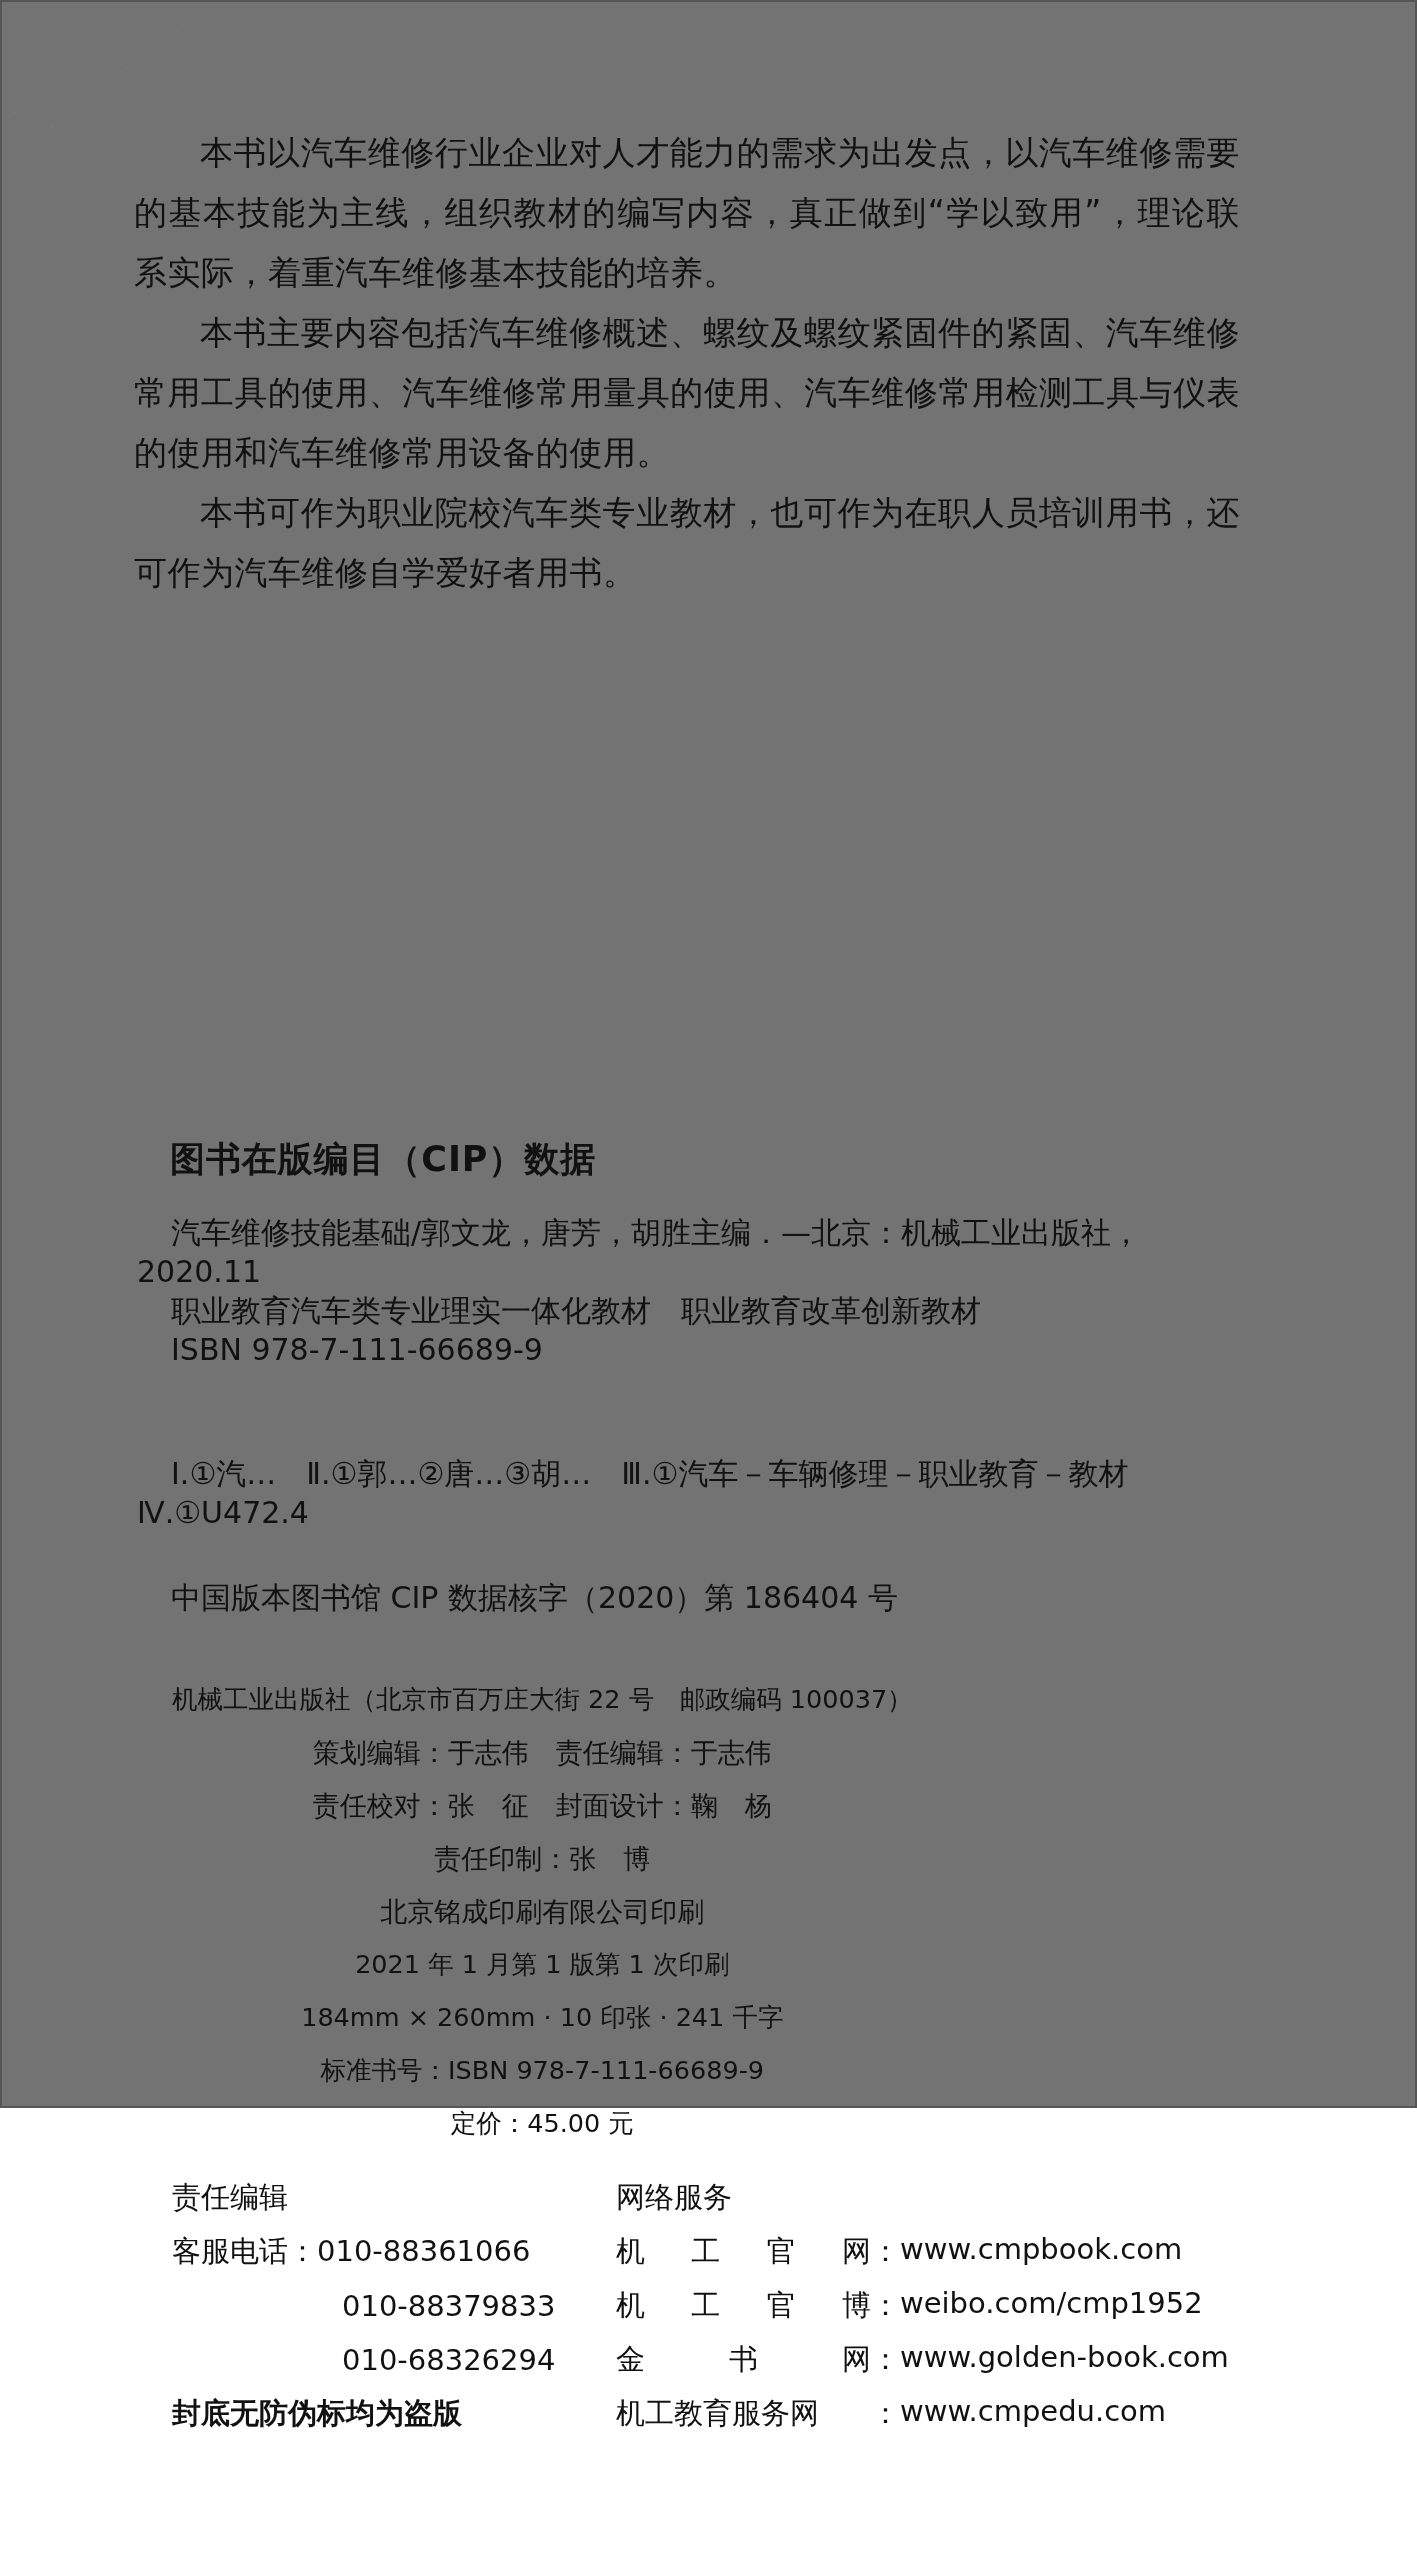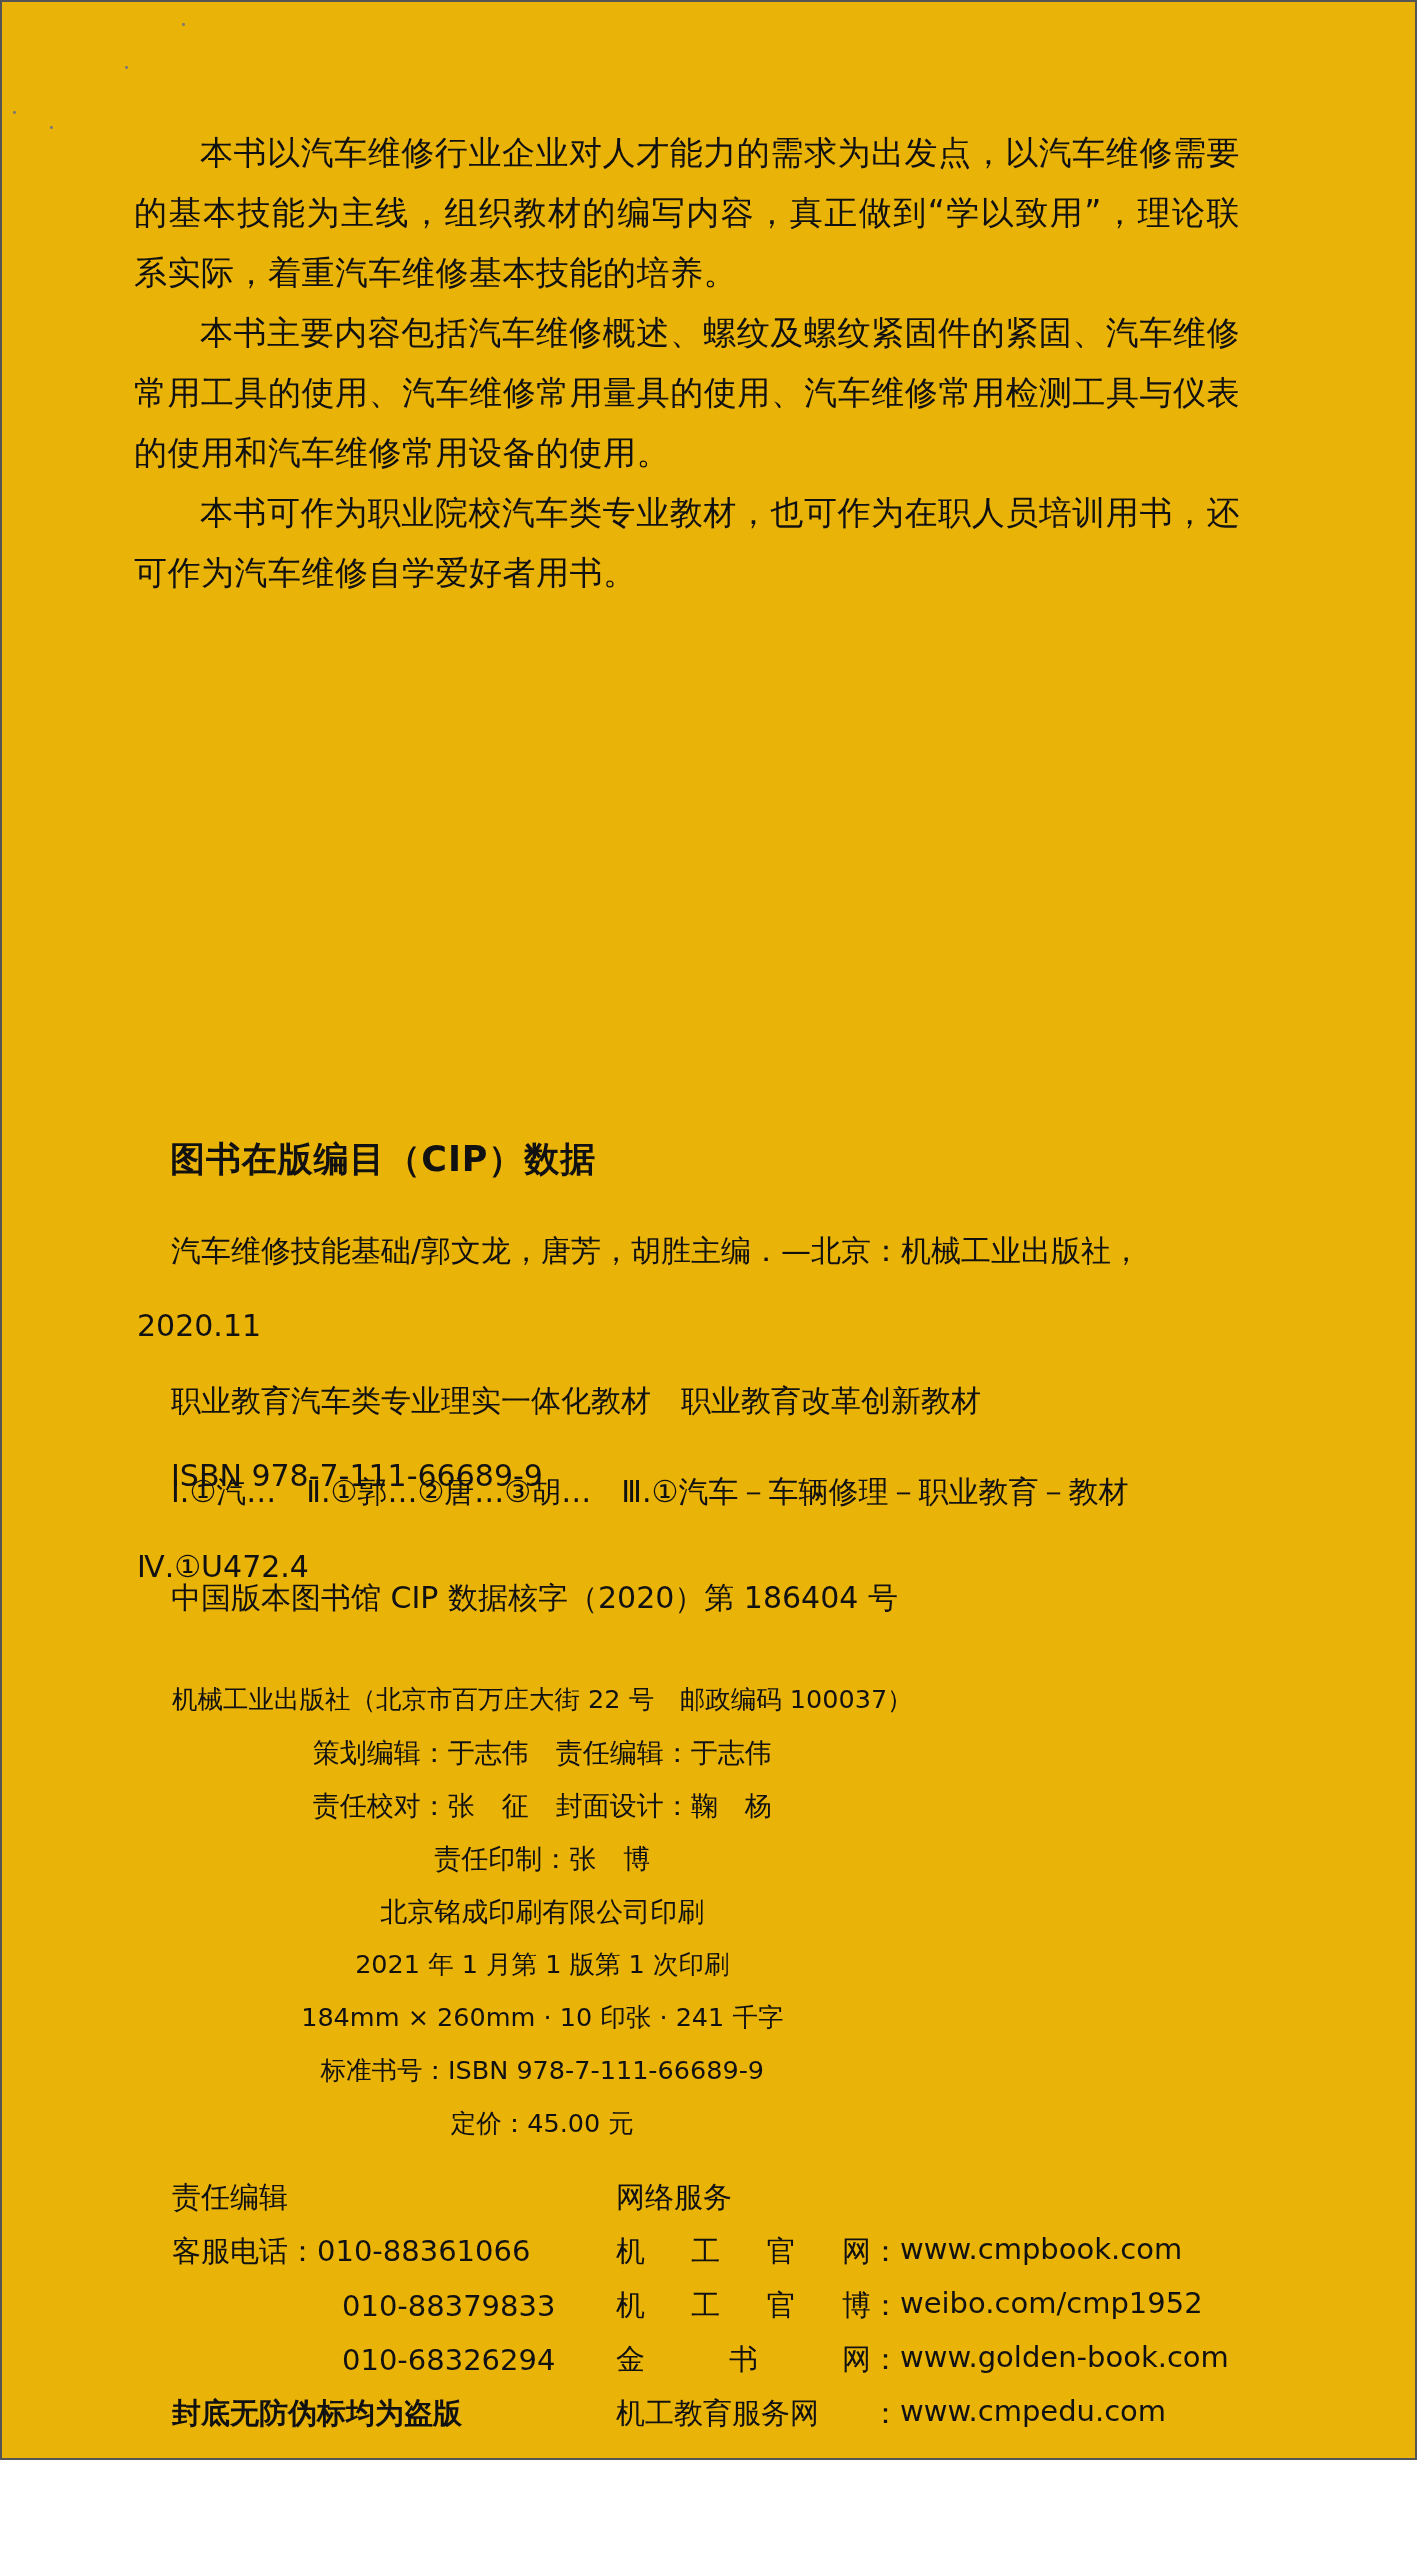--- a/index.html
+++ b/index.html
@@ -2,35 +2,35 @@
 <html style="font-size:15px"><head>
   <meta charset="utf-8">
   <style>
     html, body { margin: 0; padding: 0; background: #ffffff; }
     body {
       width: 1417px; height: 2576px; position: relative; overflow: hidden;
       font-family: "DejaVu Sans", "Liberation Sans", sans-serif;
       color: #111111;
     }
     .page {
-      position: absolute; left: 0; top: 0; width: 1417px; height: 2460px;
-      box-sizing: border-box; border: 2.8px solid #555555; background: #eab308;
+      position: absolute; left: 0; top: 0; width: 1417px; height: 2108px;
+      box-sizing: border-box; border: 2.8px solid #555555; background: #737373;
     }
     .intro {
       position: absolute; left: 132px; top: 121px; width: 1106px;
       font-size: 33px; line-height: 60px; letter-spacing: 0.5px;
     }
     .intro p { margin: 0; text-indent: 66px; text-align: justify; }
     .cip-title {
       position: absolute; left: 168px; top: 1134px;
       font-size: 35px; font-weight: bold; letter-spacing: 0.9px;
     }
     .cip-block {
       position: absolute; left: 135px; width: 1030px;
-      font-size: 30px; line-height: 75px;
+      font-size: 30px; line-height: 39px;
     }
     .cip-block p { margin: 0; text-indent: 34px; }
     .cip1 { top: 1211px; }
     .cip2 { top: 1452px; }
     .cip3 { left: 169px; top: 1576px; font-size: 30px; position: absolute; }
     .pub {
       position: absolute; left: 170px; top: 1671px;
       font-size: 27px; line-height: 53px;
     }
     .pub div { white-space: pre; text-align: center; }

